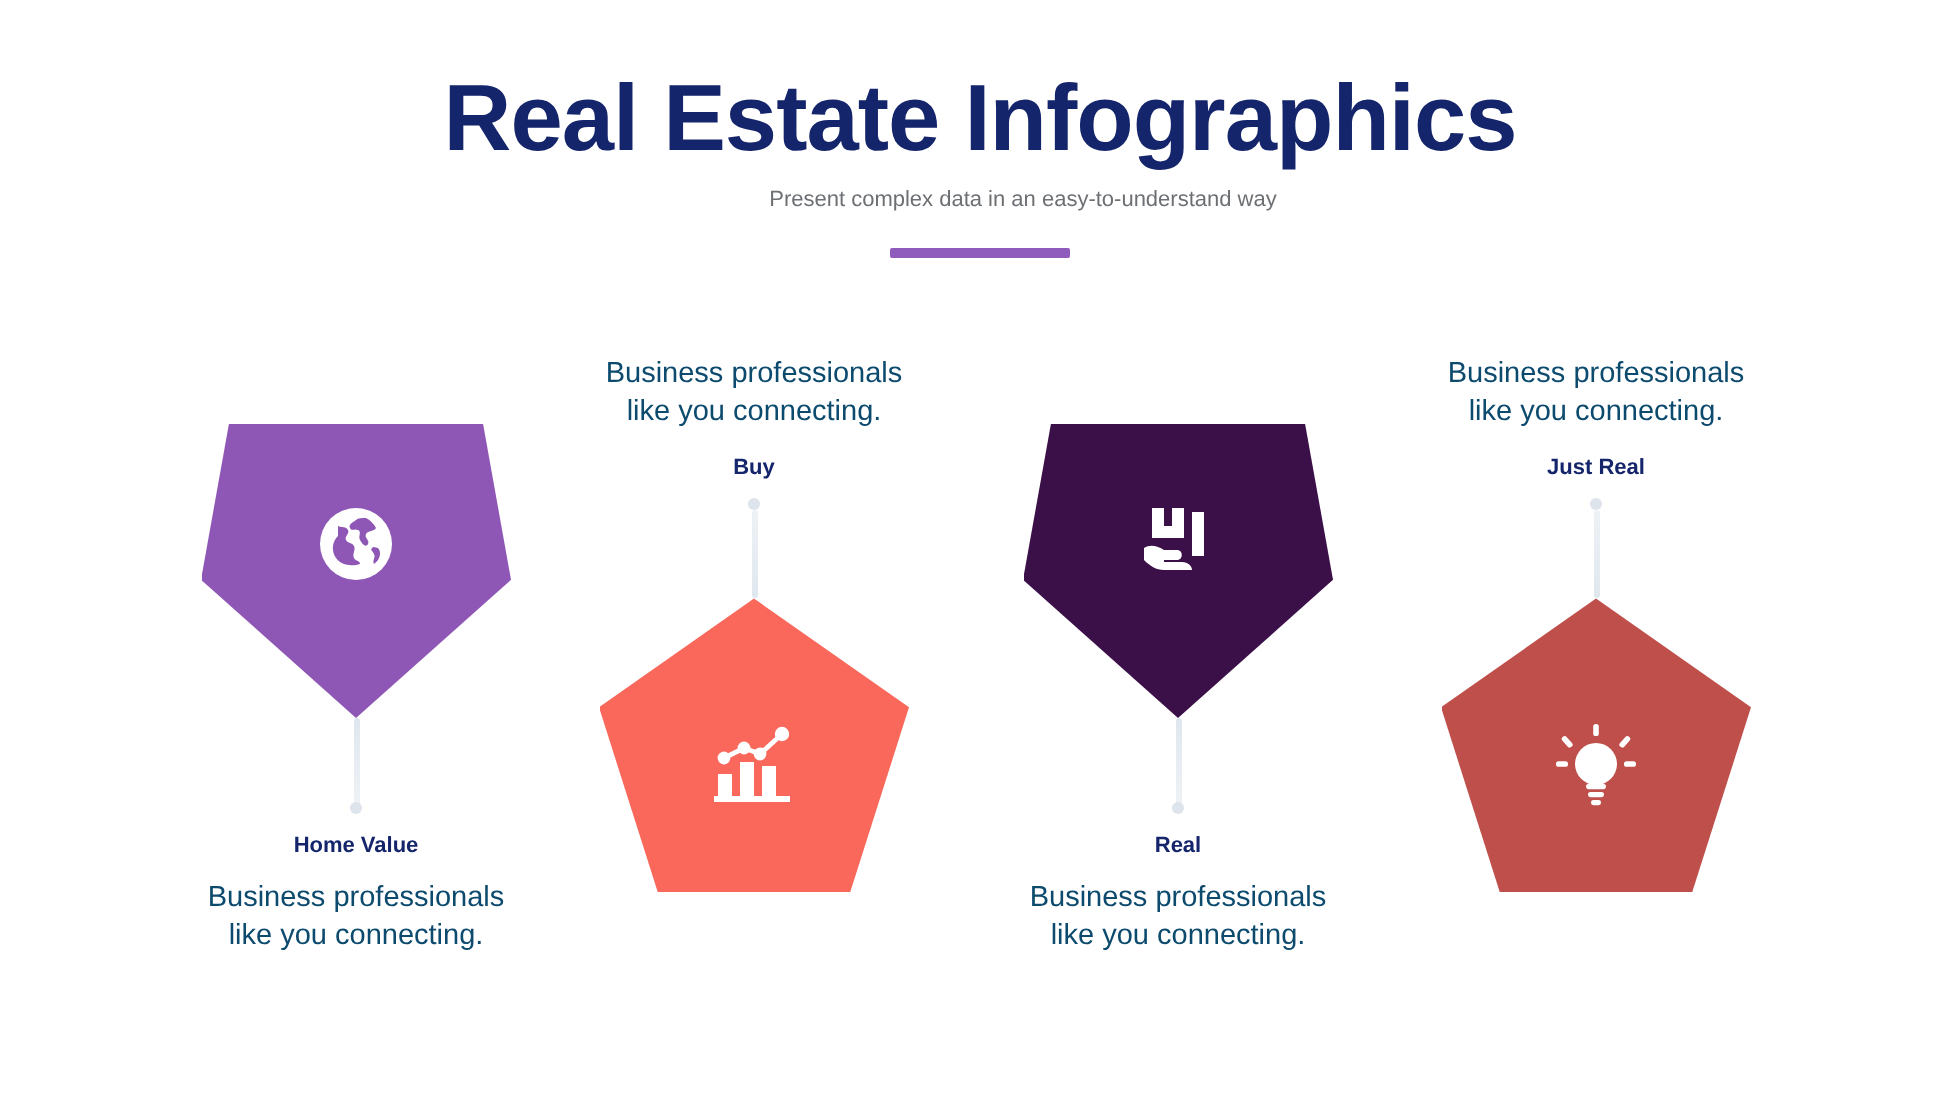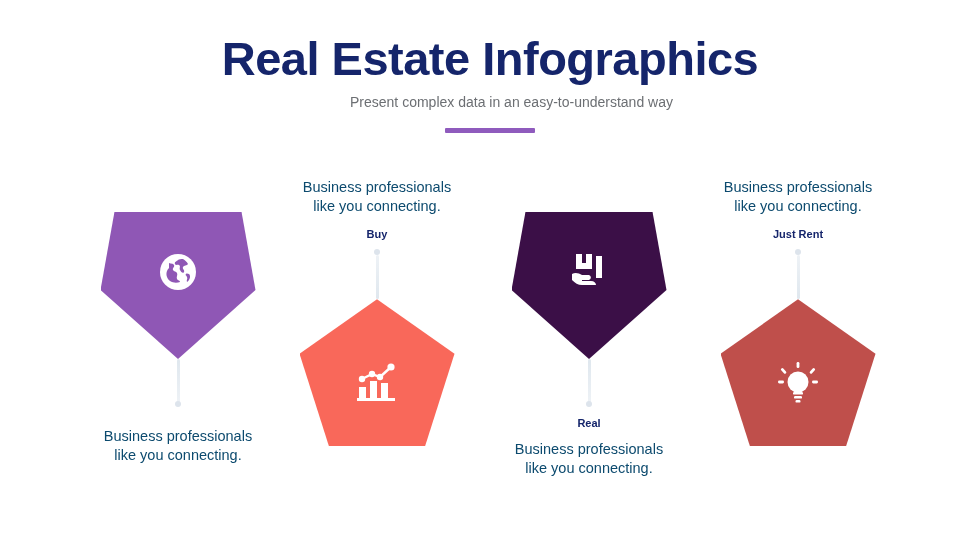--- a/index.html
+++ b/index.html
@@ -32,21 +32,21 @@
   }
   .title {
     font-size: 47px;
     font-weight: bold;
     color: #15256b;
     letter-spacing: -0.5px;
     line-height: 1.08;
     margin: 0;
   }
   .subtitle {
-    font-size: 14px;
+    font-size: 11px;
     color: #6c6f73;
     margin: 9px 0 0 0;
     line-height: 1.2;
     padding-left: 43px;
   }
   .accent-bar {
     width: 90px;
     height: 5px;
     background: #8f5bbd;
     margin: 17px auto 0 auto;
@@ -189,20 +189,21 @@
               <path d="M27 9c2 1 4 3 5 5-1 2-4 1-5 3s2 3 1 5-3 0-4-2 1-4-1-5-3 1-4-1 2-3 3-4 3-1 5-1z" fill="#8f57b5"></path>
               <path d="M33 24c2 2 1 6-2 8-1-2 1-3 0-5s-2-2-1-3 2 0 3 0z" fill="#8f57b5"></path>
             </svg>
           </div>
         </div>
         <div class="connector">
           <div class="line"></div>
           <div class="dot"></div>
         </div>
         <div class="gap-sm"></div>
+        <div class="label">Home Value</div>
         <div class="gap-sm"></div>
         <div class="desc">Business professionals
 like you connecting.</div>
       </div>
     </div>
 
     <div class="col col-1 dir-up">
       <div class="stack">
         <div class="desc">Business professionals
 like you connecting.</div>
@@ -254,21 +255,21 @@
         <div class="desc">Business professionals
 like you connecting.</div>
       </div>
     </div>
 
     <div class="col col-3 dir-up">
       <div class="stack">
         <div class="desc">Business professionals
 like you connecting.</div>
         <div class="gap-md"></div>
-        <div class="label">Just Rent</div>
+        <div class="label">Just Real</div>
         <div class="gap-sm"></div>
         <div class="connector flip">
           <div class="dot"></div>
           <div class="line"></div>
         </div>
         <div class="pent-wrap">
           <div class="pent point-up" style="background:#bf4f4b"></div>
           <div class="icon-holder">
             <svg width="48" height="46" viewBox="0 0 48 46" aria-hidden="true">
               <circle cx="24" cy="21" r="10.5" fill="#ffffff"></circle>

